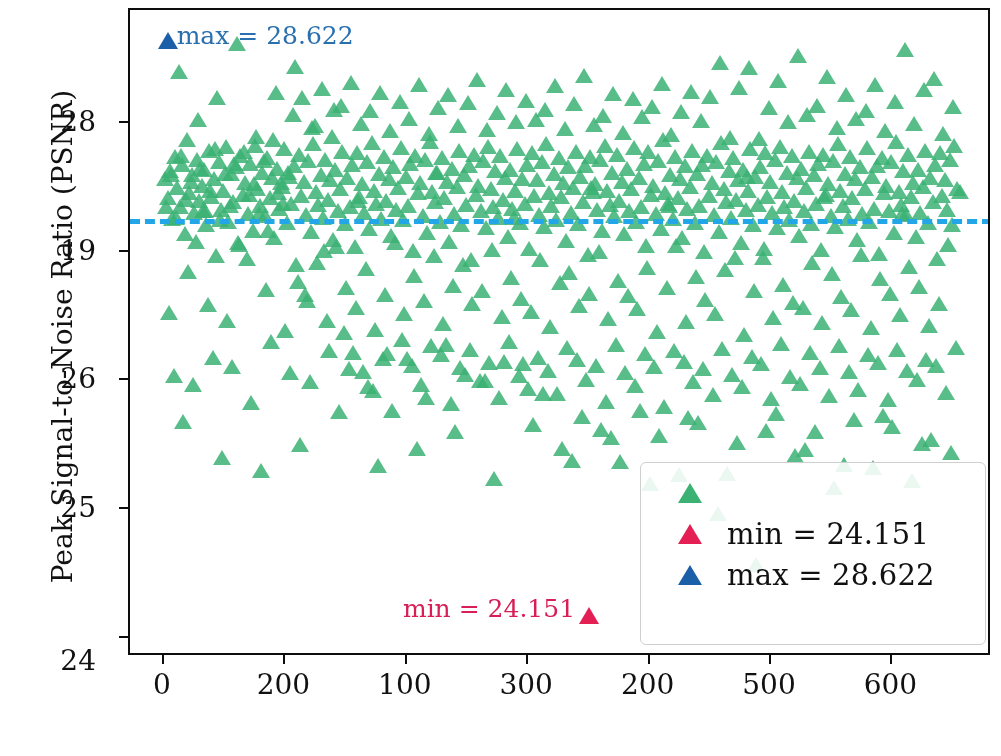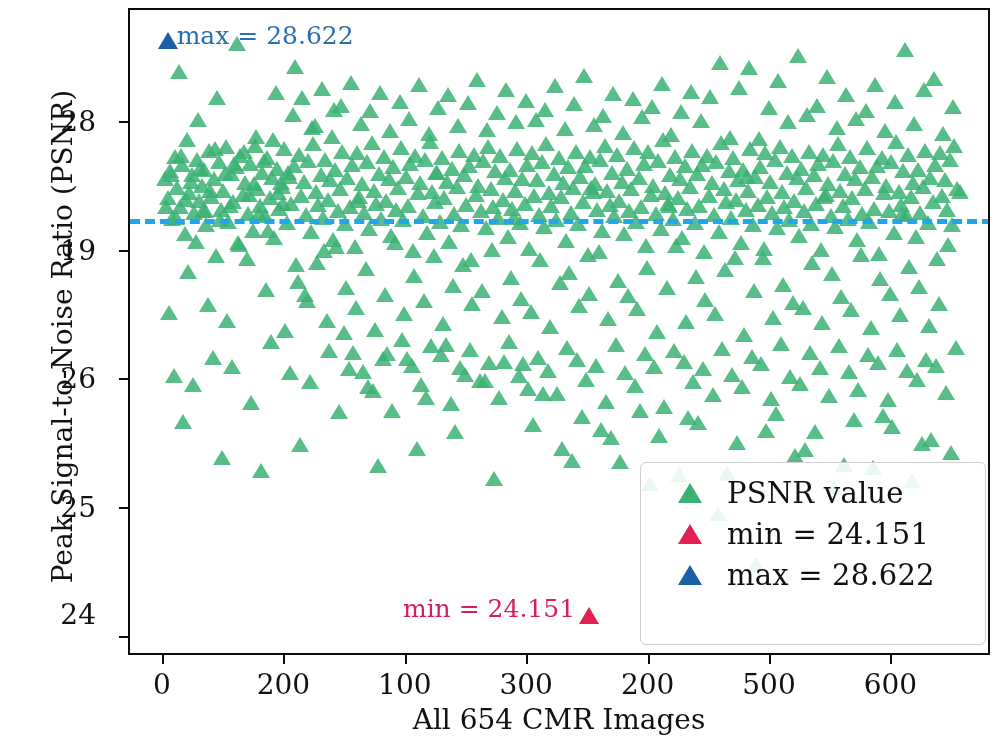--- a/index.html
+++ b/index.html
@@ -730,43 +730,41 @@
       <div class="xtlabel" style="left: 404.811px;">100</div>
       <div class="xtick" style="left: 526.22px;"></div>
       <div class="xtlabel" style="left: 526.22px;">300</div>
       <div class="xtick" style="left: 647.628px;"></div>
       <div class="xtlabel" style="left: 647.628px;">200</div>
       <div class="xtick" style="left: 769.037px;"></div>
       <div class="xtlabel" style="left: 769.037px;">500</div>
       <div class="xtick" style="left: 890.445px;"></div>
       <div class="xtlabel" style="left: 890.445px;">600</div>
       <div class="ytick" style="top: 635.706px;"></div>
-      <div class="ytlabel" style="top: 614px;">24</div>
+      <div class="ytlabel" style="top: 660px;">24</div>
       <div class="ytick" style="top: 507.078px;"></div>
       <div class="ytlabel" style="top: 507.078px;">25</div>
       <div class="ytick" style="top: 378.449px;"></div>
       <div class="ytlabel" style="top: 378.449px;">26</div>
       <div class="ytick" style="top: 249.821px;"></div>
       <div class="ytlabel" style="top: 249.821px;">19</div>
       <div class="ytick" style="top: 121.193px;"></div>
       <div class="ytlabel" style="top: 121.193px;">28</div>
     </div>
 
-  <div id="xlabel">All 654 CMR Images</div>
   <div id="ylabel">Peak Signal-to-Noise Ratio (PSNR)</div>
 
   <div class="annot" id="max-annot" style="left: 176.637px; top: 21.1861px;">max = 28.622</div>
   <div class="annot" id="min-annot" style="left: 402.924px; top: 594.283px;">min = 24.151</div>
 
   <div id="legend">
     <div class="lrow">
       <span class="lkey">
           <span class="ltri"></span>
         </span>
-      <span class="ltext">PSNR value</span>
     </div>
     <div class="lrow">
       <span class="lkey">
           <span class="ltri min"></span>
         </span>
       <span class="ltext">min = 24.151</span>
     </div>
     <div class="lrow">
       <span class="lkey">
           <span class="ltri max"></span>

